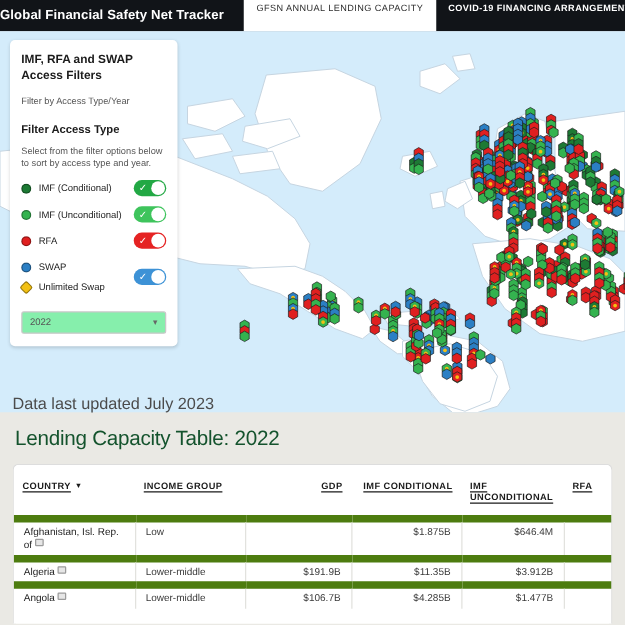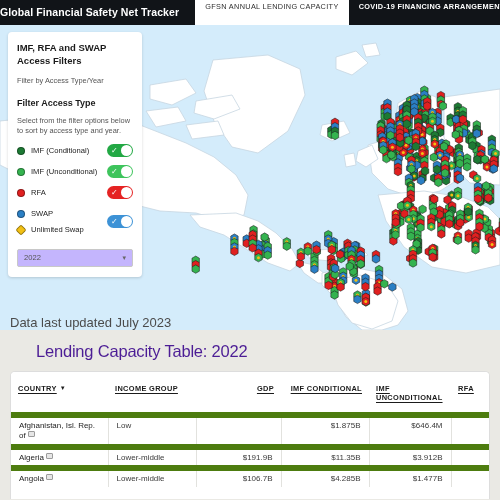--- a/index.html
+++ b/index.html
@@ -83,43 +83,42 @@
     background: #fff;
   }
   .tog .chk {
     position: absolute; left: 4px; top: 1px;
     color: #fff; font-size: 8px; line-height: 11px;
   }
 
   #yearsel {
     margin-top: 12px; width: 116px; height: 18px;
     border: 1px solid #c8c8c8; border-radius: 2px;
-    background: #c4b5fd;
+    background: #86efac;
     display: flex; align-items: center; justify-content: space-between;
     padding: 0 6px;
   }
   #yearsel .v { font-size: 7.6px; color: #555; }
   #yearsel .cv { font-size: 7px; color: #666; }
 
   #updated {
     position: absolute; left: 10px; top: 315px;
     font-size: 13px; color: #4b4b4b; z-index: 40;
   }
 
   
   #tablewrap {
     position: absolute; top: 330px; left: 0;
     width: 500px; height: 170px;
     background: #eae9e4;
   }
   #tbl-title {
-    font-size: 16.5px; color: #4c1d95;
+    font-size: 16.5px; color: #14532d;
     padding: 12px 0 10px 12px;
     letter-spacing: -.2px;
-    margin-left: 24px;
   }
   #tblcard {
     margin: 0 10px; background: #fff;
     border: 1px solid #ddd; border-radius: 5px 5px 0 0;
     border-bottom: none;
     height: 128px; overflow: hidden;
   }
   table { width: 100%; border-collapse: collapse; table-layout: fixed; }
   thead th {
     font-size: 7.4px; font-weight: bold; letter-spacing: .35px;

